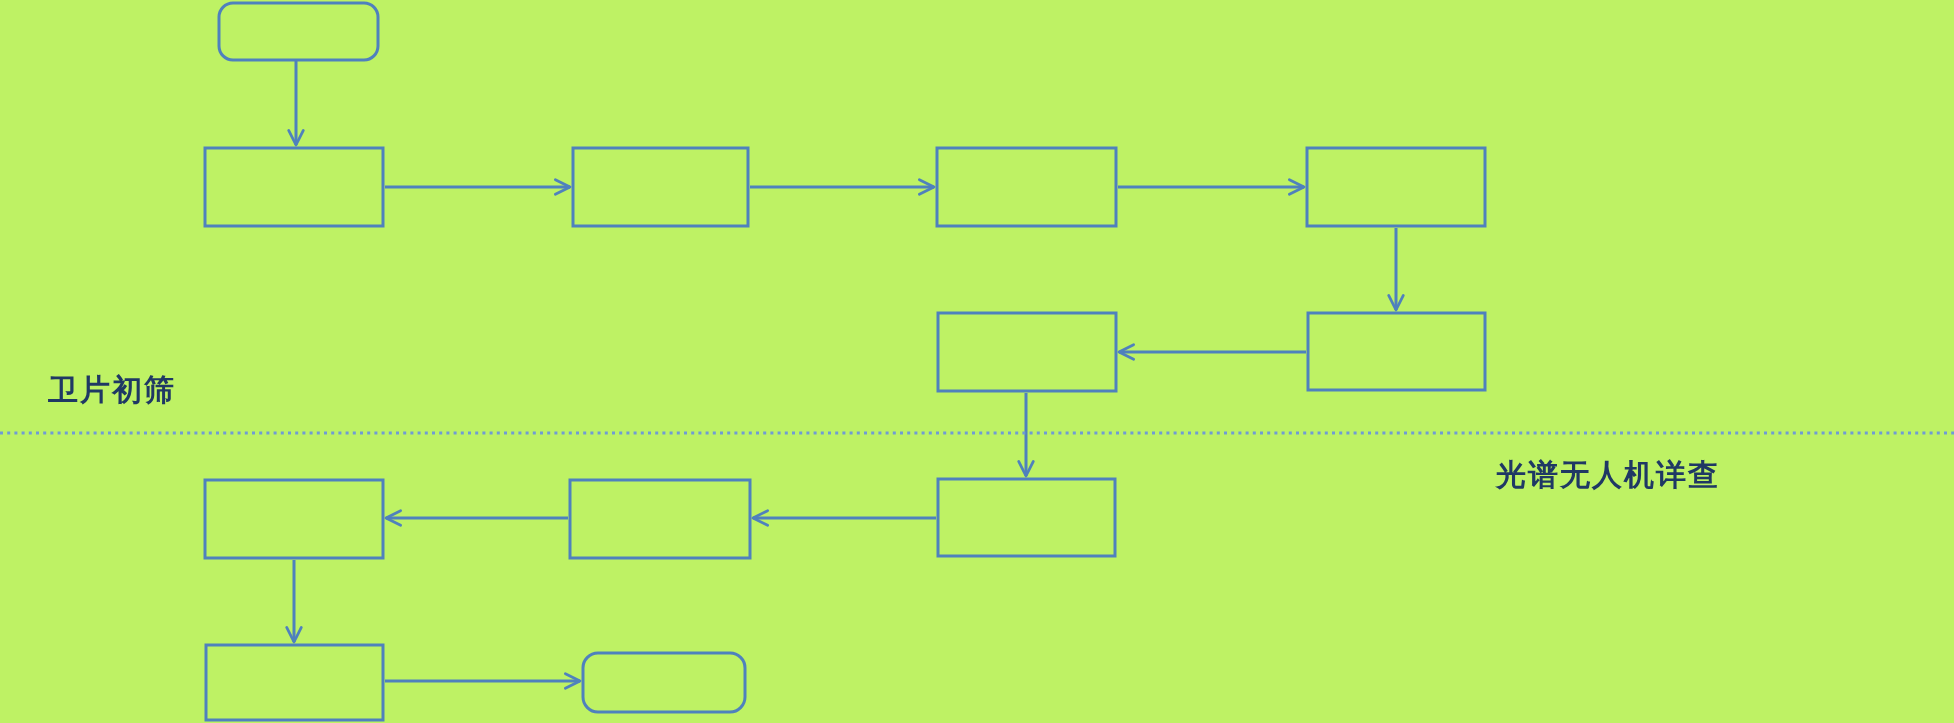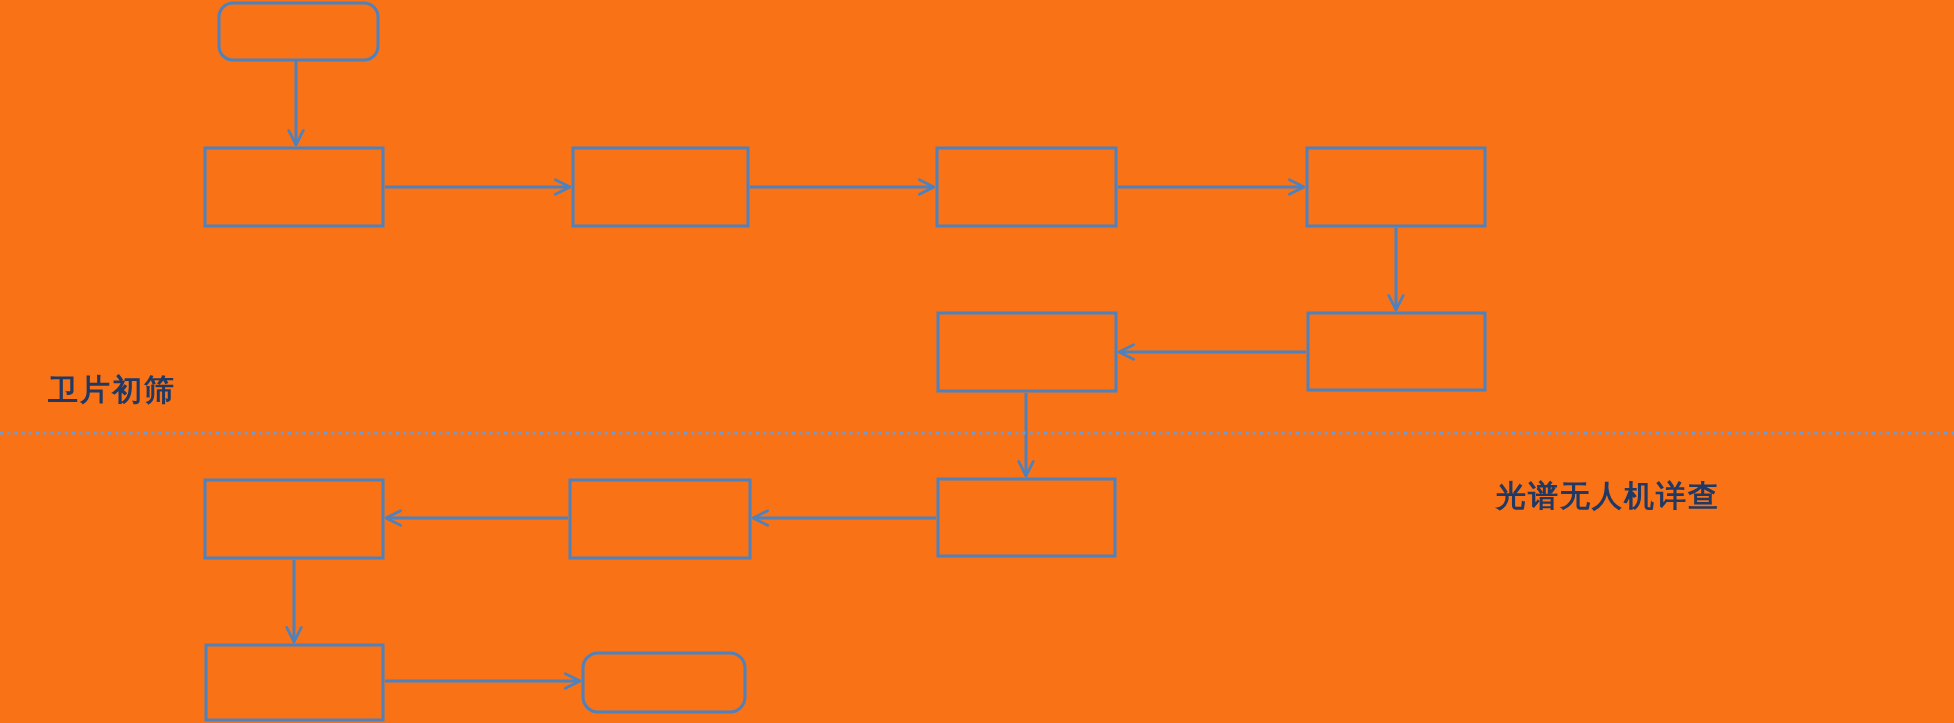--- a/index.html
+++ b/index.html
@@ -4,41 +4,41 @@
 <style>
   html, body {
     margin: 0;
     padding: 0;
     background: #000;
   }
   .stage {
     position: relative;
     width: 1954px;
     height: 723px;
-    background: #f97316;
+    background: #bef264;
     overflow: hidden;
     font-family: "Liberation Sans", sans-serif;
   }
   .stage svg {
     position: absolute;
     left: 0;
     top: 0;
     display: block;
   }
   .section-label {
     position: absolute;
     font-weight: bold;
     font-size: 30px;
     letter-spacing: 2px;
     white-space: nowrap;
     color: #1F3864;
     font-family: "Liberation Sans", sans-serif;
   }
   .label-satellite { left: 48px;  top: 370px; }
-  .label-uav       { left: 1496px; top: 476px; }
+  .label-uav       { left: 1496px; top: 455px; }
 </style>
 </head>
 <body>
 
 <div class="stage">
 
   <svg id="flow-svg" width="1954" height="723" viewBox="0 0 1954 723" xmlns="http://www.w3.org/2000/svg">
     <defs>
       <marker id="arrow-open" viewBox="0 0 12 12" refX="10.5" refY="6" markerWidth="6.5" markerHeight="6.5" orient="auto" markerUnits="strokeWidth">
         <path d="M 1.5 1.5 L 10.5 6 L 1.5 10.5" fill="none" stroke="#4F81BD" stroke-width="1.7" stroke-linecap="round" stroke-linejoin="round"></path>

